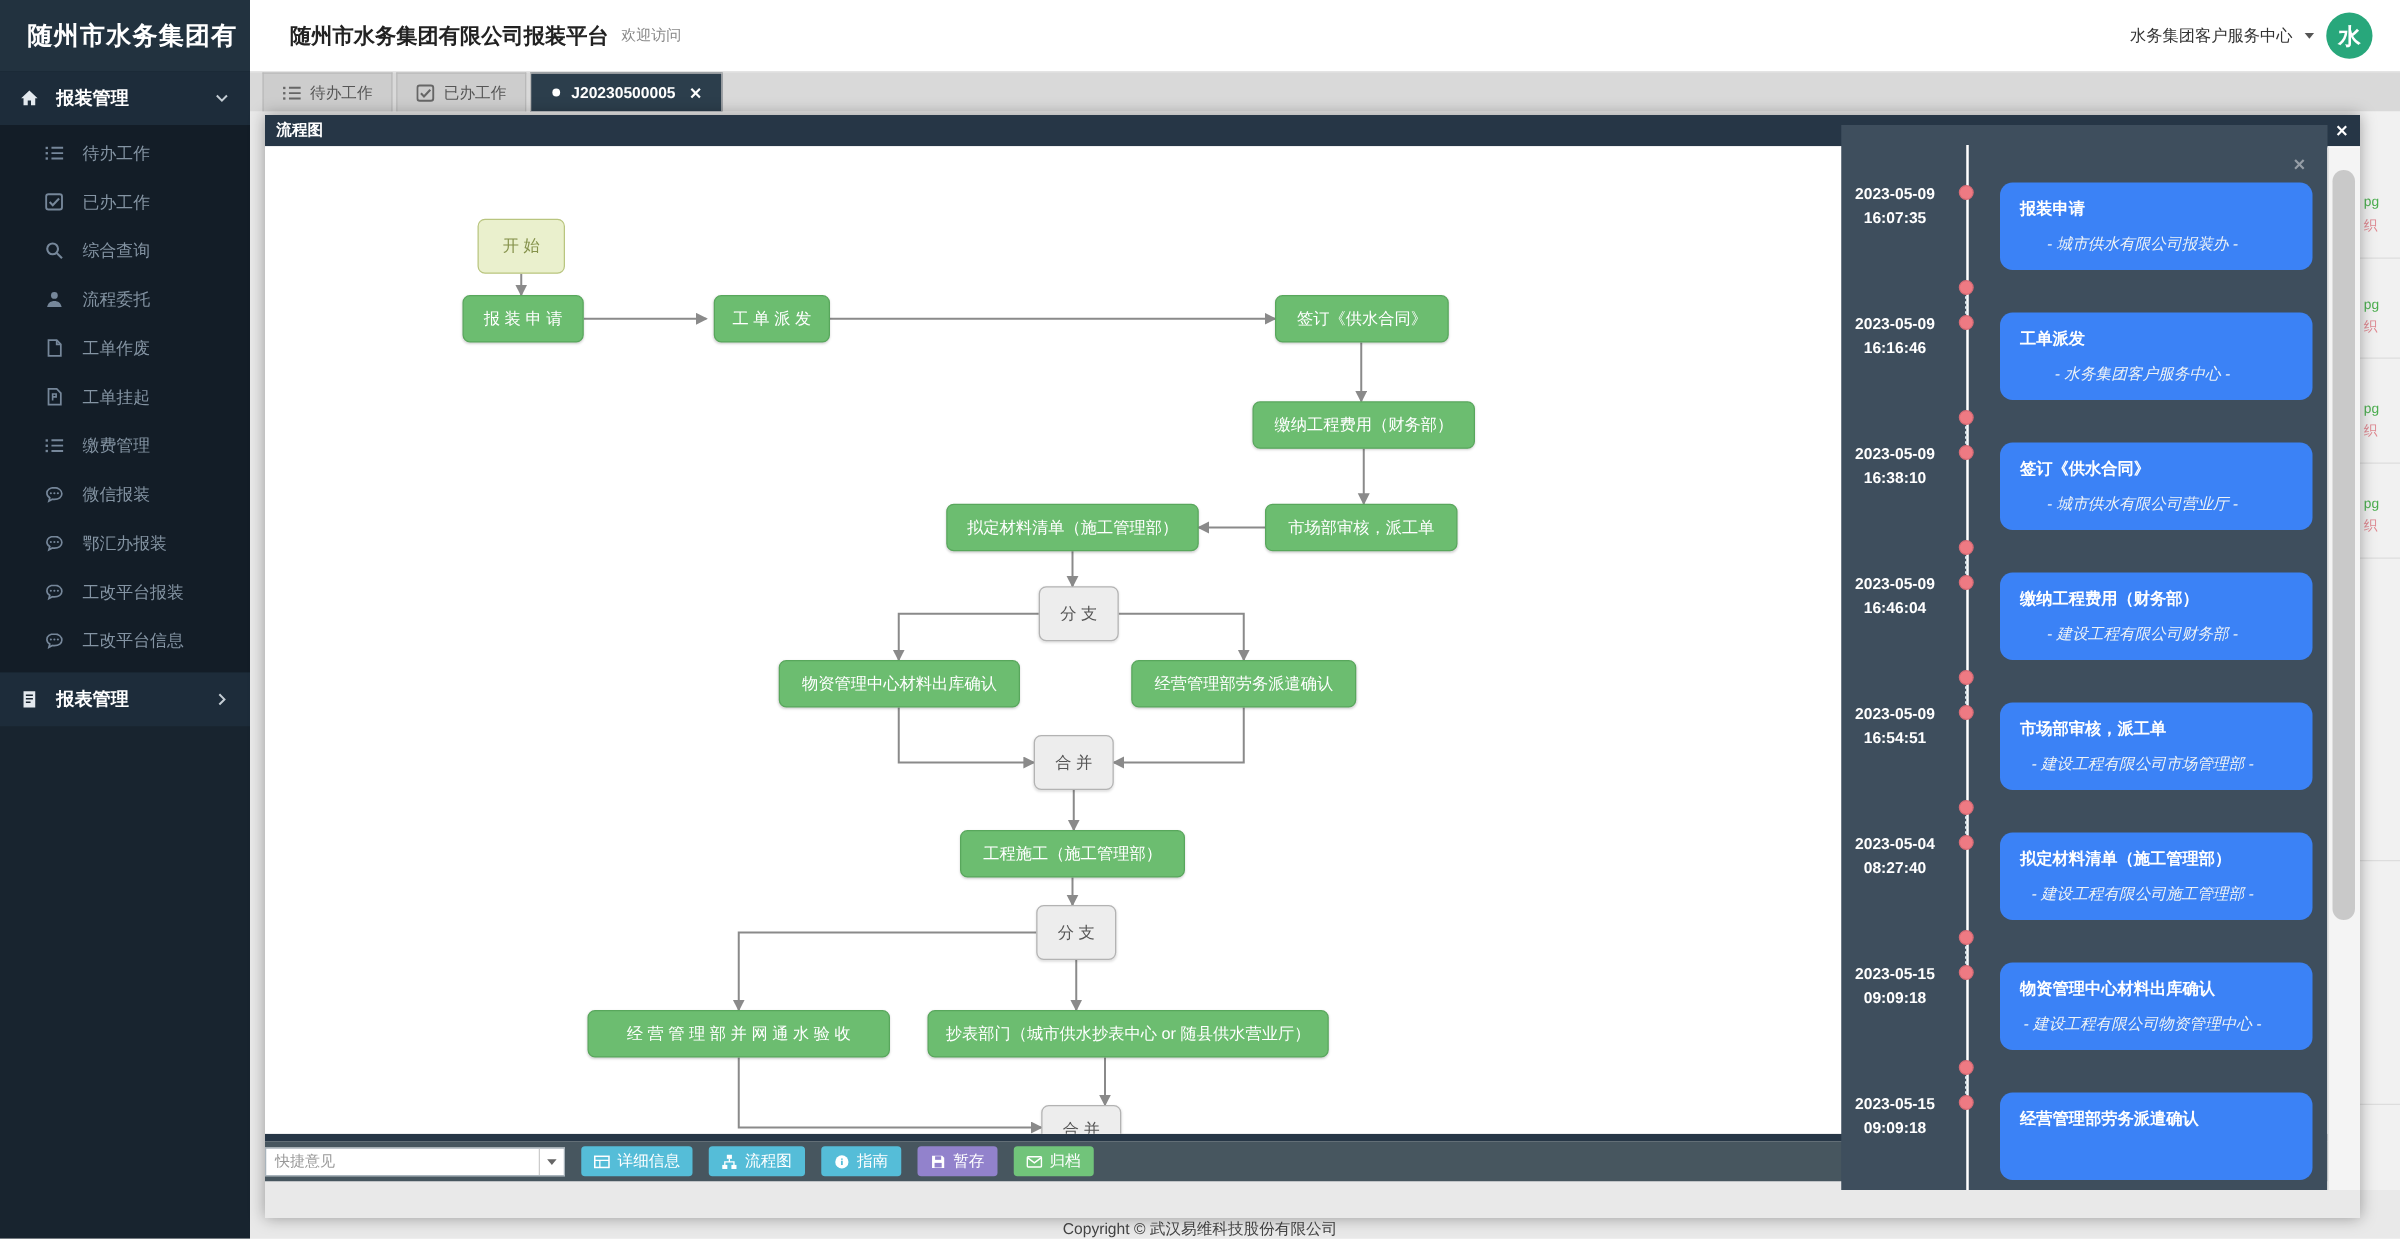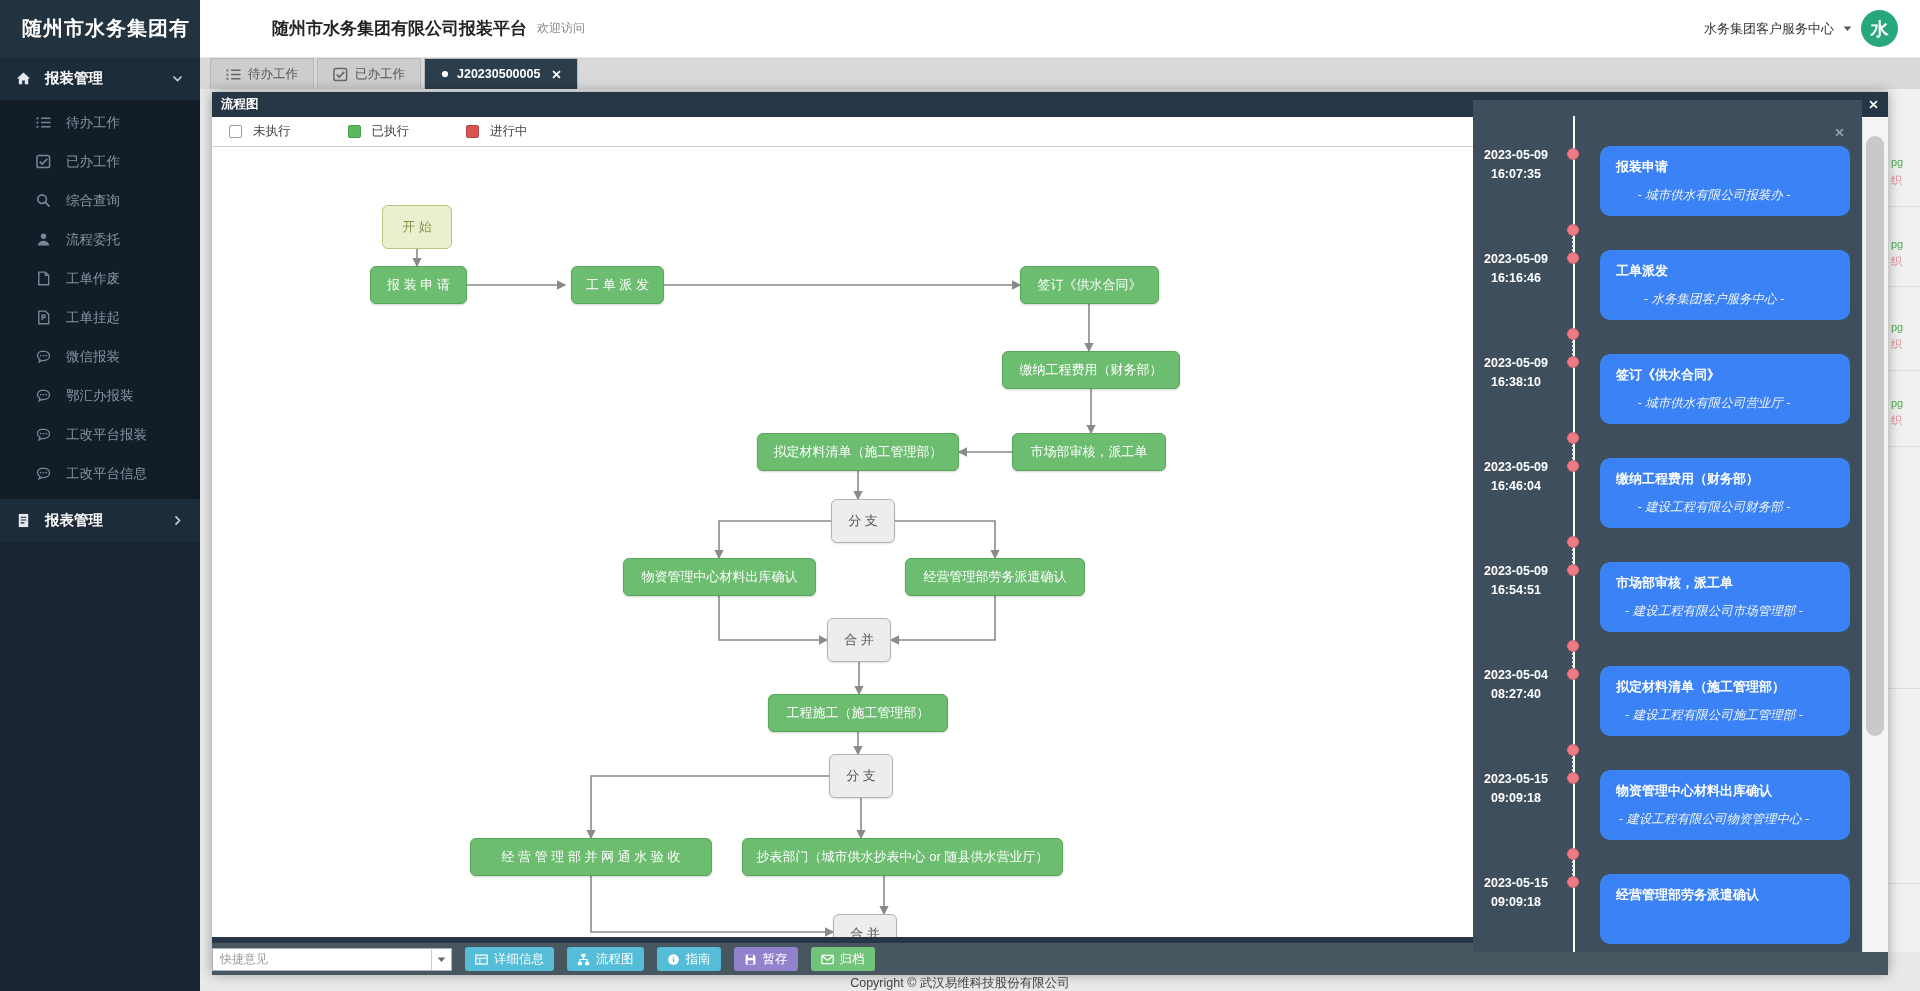--- a/index.html
+++ b/index.html
@@ -13,21 +13,21 @@
         font-weight:bold;padding:0 16px;background:#1d2c3a;cursor:pointer;}
   .group-hdr .gicon{width:16px;height:16px;color:#e3e9ee;display:flex;align-items:center;}
   .group-hdr .chev{margin-left:auto;color:#c4cdd4;display:flex;}
   .submenu{background:#131d27;padding:3px 0 6px;}
   .sub-item{height:39px;display:flex;align-items:center;gap:14px;color:#8494a3;font-size:13.5px;
         padding-left:36px;cursor:pointer;}
   .sub-item .sicon{width:16px;height:16px;color:#76879a;display:flex;align-items:center;}
   
   .header{position:absolute;left:200px;top:0;width:1720px;height:57px;background:#fff;display:flex;
         align-items:center;z-index:2;}
-  .pg-title{margin-left:72px;font-size:17px;font-weight:bold;color:#222;}
+  .pg-title{margin-left:32px;font-size:17px;font-weight:bold;color:#222;}
   .welcome{margin-left:10px;font-size:12px;color:#888;}
   .user-area{margin-left:auto;margin-right:22px;display:flex;align-items:center;gap:8px;}
   .user-name{font-size:13px;color:#333;}
   .caret{color:#555;display:flex;}
   .avatar{width:37px;height:37px;border-radius:50%;background:#28a77b;color:#fff;font-size:18px;
         font-weight:bold;display:flex;align-items:center;justify-content:center;}
   
   .tabbar{position:absolute;left:200px;top:57px;width:1720px;height:31px;background:#d9d9d9;
         border-top:1px solid #e6e6e6;display:flex;align-items:stretch;padding-left:10px;z-index:2;}
   .tab{display:flex;align-items:center;gap:7px;padding:0 15px;font-size:12.5px;color:#555;
@@ -168,20 +168,33 @@
               <svg viewBox="0 0 16 16" width="15" height="15">
                 <path d="M3 1.2h7l3.5 3.5v10H3z" fill="none" stroke="currentColor" stroke-width="1.5"></path>
                 <path d="M6.5 11V5.5h3V8h-3" fill="none" stroke="currentColor" stroke-width="1.4"></path>
               </svg>
             </span>
             <span>工单挂起</span>
           </div>
           <div class="sub-item">
             <span class="sicon" style="display: inline-flex;">
               <svg viewBox="0 0 16 16" width="15" height="15">
+                <path stroke="currentColor" stroke-width="1.7" d="M5.5 3.5h10M5.5 8h10M5.5 12.5h10"></path>
+                <g fill="currentColor">
+                  <rect x="0.5" y="2.6" width="2" height="2"></rect>
+                  <rect x="0.5" y="7.1" width="2" height="2"></rect>
+                  <rect x="0.5" y="11.6" width="2" height="2"></rect>
+                </g>
+              </svg>
+            </span>
+            <span>缴费管理</span>
+          </div>
+          <div class="sub-item">
+            <span class="sicon" style="display: inline-flex;">
+              <svg viewBox="0 0 16 16" width="15" height="15">
                 <path d="M8 2.2C4.2 2.2 1.6 4.3 1.6 7c0 1.6 1 3 2.5 3.9l-.8 2.9 3-1.7c.5.1 1.1.2 1.7.2 3.8 0 6.4-2.1 6.4-4.8S11.8 2.2 8 2.2z" fill="none" stroke="currentColor" stroke-width="1.4"></path>
                 <g fill="currentColor">
                   <circle cx="5" cy="7" r=".9"></circle>
                   <circle cx="8" cy="7" r=".9"></circle>
                   <circle cx="11" cy="7" r=".9"></circle>
                 </g>
               </svg>
             </span>
             <span>微信报装</span>
           </div>
@@ -296,34 +309,20 @@
 
   <div class="modal">
     <div class="modal-hdr">
       <span class="modal-title">流程图</span>
       <span class="modal-close">
           <svg viewBox="0 0 16 16" width="11" height="11">
             <path d="M3 3l10 10M13 3L3 13" stroke="currentColor" stroke-width="2.6"></path>
           </svg>
         </span>
     </div>
-    <div class="legend" id="legend">
-        <div class="leg">
-          <span class="sq" style="background: rgb(255, 255, 255); border: 1px solid rgb(154, 154, 154);"></span>
-          <span>未执行</span>
-        </div>
-        <div class="leg">
-          <span class="sq" style="background: rgb(92, 184, 92); border: 1px solid rgb(74, 157, 77);"></span>
-          <span>已执行</span>
-        </div>
-        <div class="leg">
-          <span class="sq" style="background: rgb(217, 83, 79); border: 1px solid rgb(185, 68, 65);"></span>
-          <span>进行中</span>
-        </div>
-      </div>
     <div class="canvas" id="canvas">
         <svg class="edges" width="1676" height="790">
           <defs>
             <marker id="arr" markerWidth="7" markerHeight="7" refX="5.2" refY="3" orient="auto">
               <path d="M0 0L6 3L0 6z" fill="#8a8a8a"></path>
             </marker>
           </defs>
           <polyline points="205,102 205,119" fill="none" stroke="#8a8a8a" stroke-width="1.6" marker-end="url(#arr)"></polyline>
           <polyline points="255,138 353,138" fill="none" stroke="#8a8a8a" stroke-width="1.6" marker-end="url(#arr)"></polyline>
           <polyline points="446,138 808,138" fill="none" stroke="#8a8a8a" stroke-width="1.6" marker-end="url(#arr)"></polyline>

